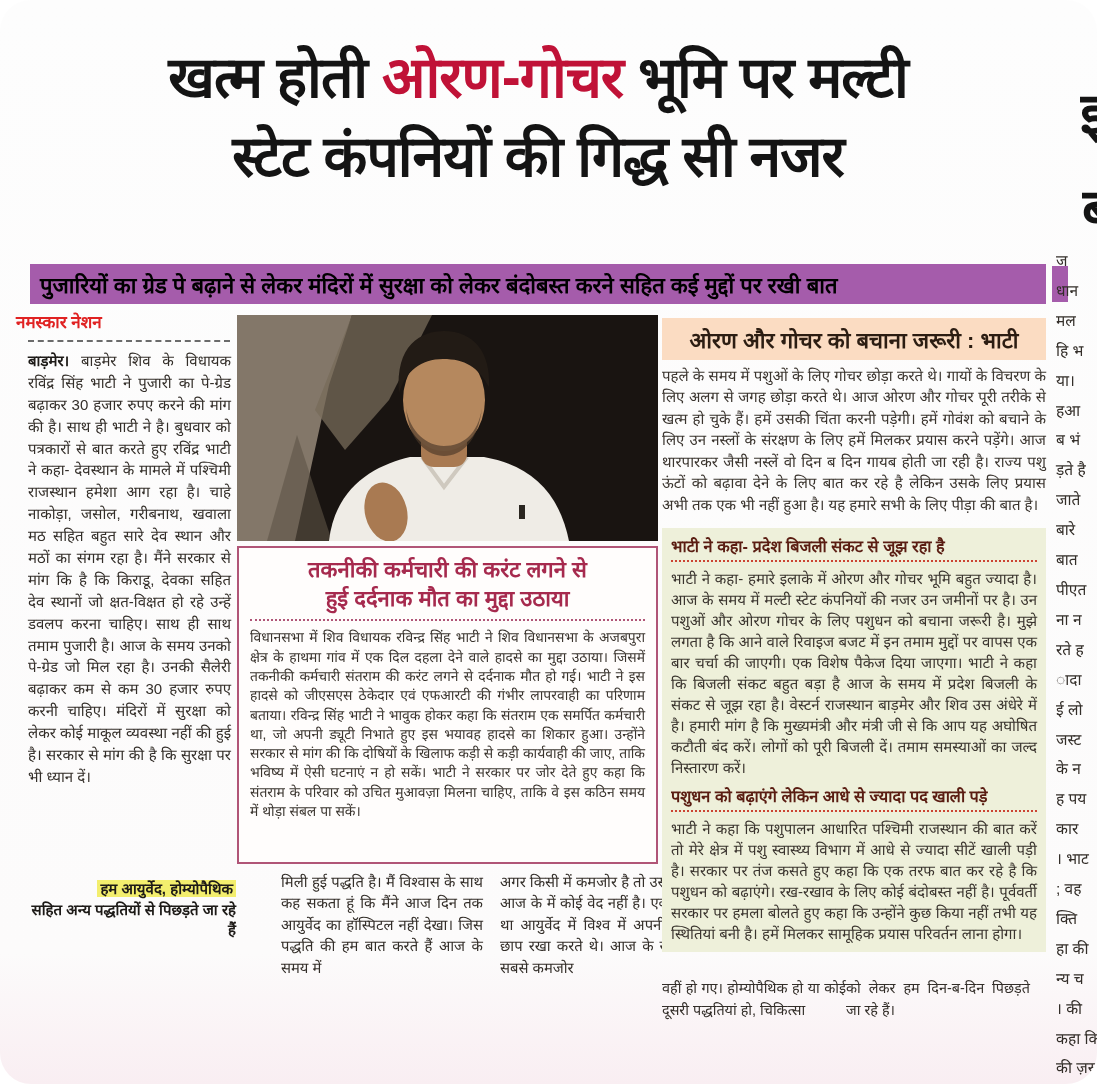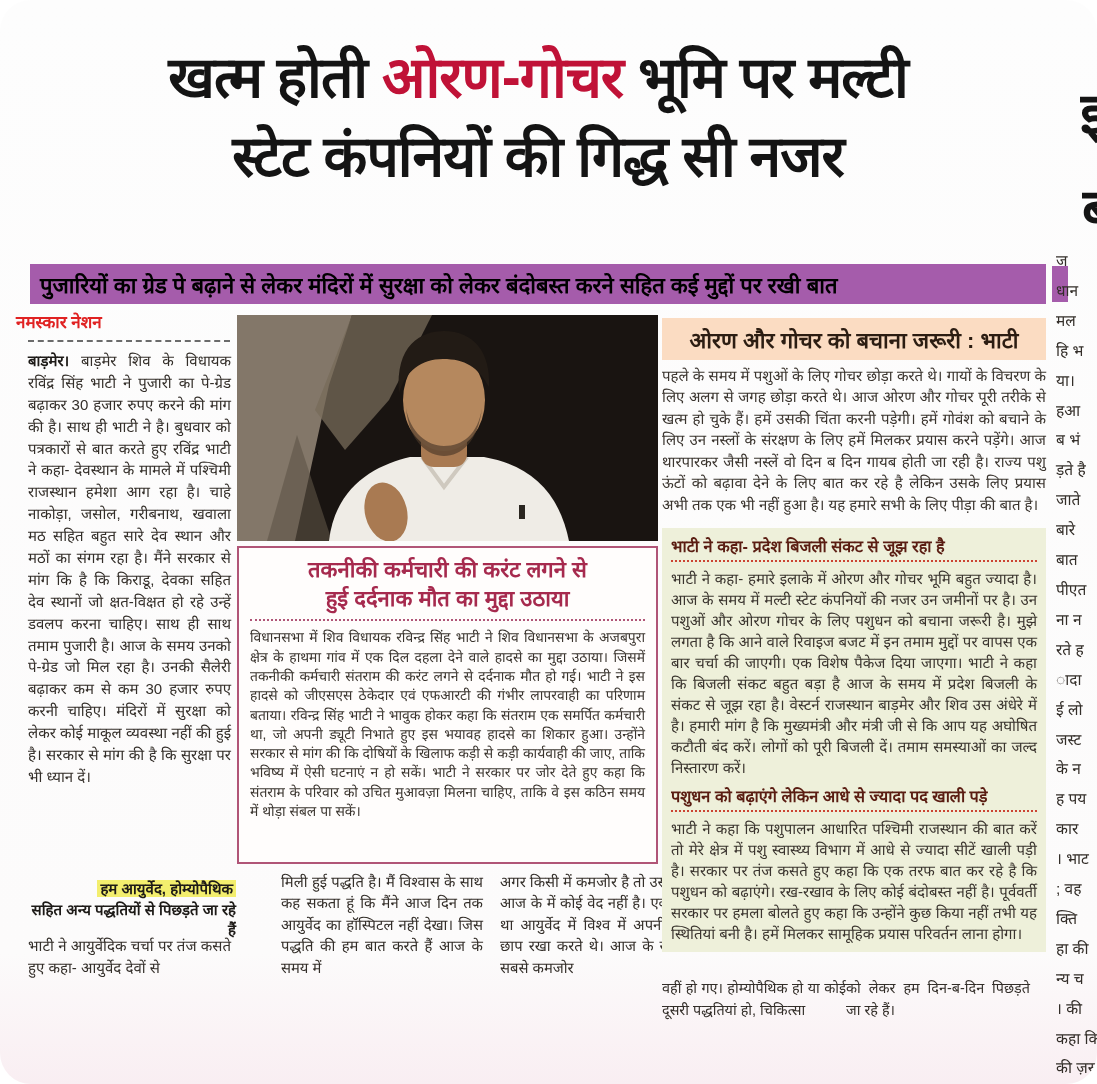--- a/index.html
+++ b/index.html
@@ -105,21 +105,20 @@
 
   <div class="kicker">नमस्कार नेशन</div>
   <div class="dashes"></div>
   <div class="leftcol">
     <b class="dateline">बाड़मेर।</b><span> बाड़मेर शिव के विधायक रविंद्र सिंह भाटी ने पुजारी का पे-ग्रेड बढ़ाकर 30 हजार रुपए करने की मांग की है। साथ ही भाटी ने है। बुधवार को पत्रकारों से बात करते हुए रविंद्र भाटी ने कहा- देवस्थान के मामले में पश्चिमी राजस्थान हमेशा आग रहा है। चाहे नाकोड़ा, जसोल, गरीबनाथ, खवाला मठ सहित बहुत सारे देव स्थान और मठों का संगम रहा है। मैंने सरकार से मांग कि है कि किराडू, देवका सहित देव स्थानों जो क्षत-विक्षत हो रहे उन्हें डवलप करना चाहिए। साथ ही साथ तमाम पुजारी है। आज के समय उनको पे-ग्रेड जो मिल रहा है। उनकी सैलेरी बढ़ाकर कम से कम 30 हजार रुपए करनी चाहिए। मंदिरों में सुरक्षा को लेकर कोई माकूल व्यवस्था नहीं की हुई है। सरकार से मांग की है कि सुरक्षा पर भी ध्यान दें।</span>
   </div>
   <div class="left-subhead">
     <span class="yellow">हम आयुर्वेद, होम्योपैथिक</span>
     <div>सहित अन्य पद्धतियों से पिछड़ते जा रहे हैं</div>
   </div>
-  <div class="left-para2">भाटी ने आयुर्वेदिक चर्चा पर तंज कसते हुए कहा- आयुर्वेद देवों से</div>
 
   <div class="photo">
     <svg width="421" height="226" viewBox="0 0 421 226">
       <rect width="421" height="226" fill="#191411"></rect>
       <path d="M-10,0 L115,0 L92,70 L58,226 L-10,226 Z" fill="#8f8273" opacity="0.9"></path>
       <path d="M115,0 L195,0 L152,85 L108,135 L78,95 Z" fill="#776b5a" opacity="0.75"></path>
       <path d="M60,120 L95,226 L30,226 Z" fill="#5e5446" opacity="0.6"></path>
       <path d="M92,226 C98,172 138,150 173,142 L247,142 C292,150 322,176 332,226 Z" fill="#efece6"></path>
       <path d="M185,142 L207,172 L230,142" fill="none" stroke="#cfc9bf" stroke-width="4"></path>
       <rect x="184" y="112" width="46" height="40" rx="13" fill="#a97a52"></rect>

